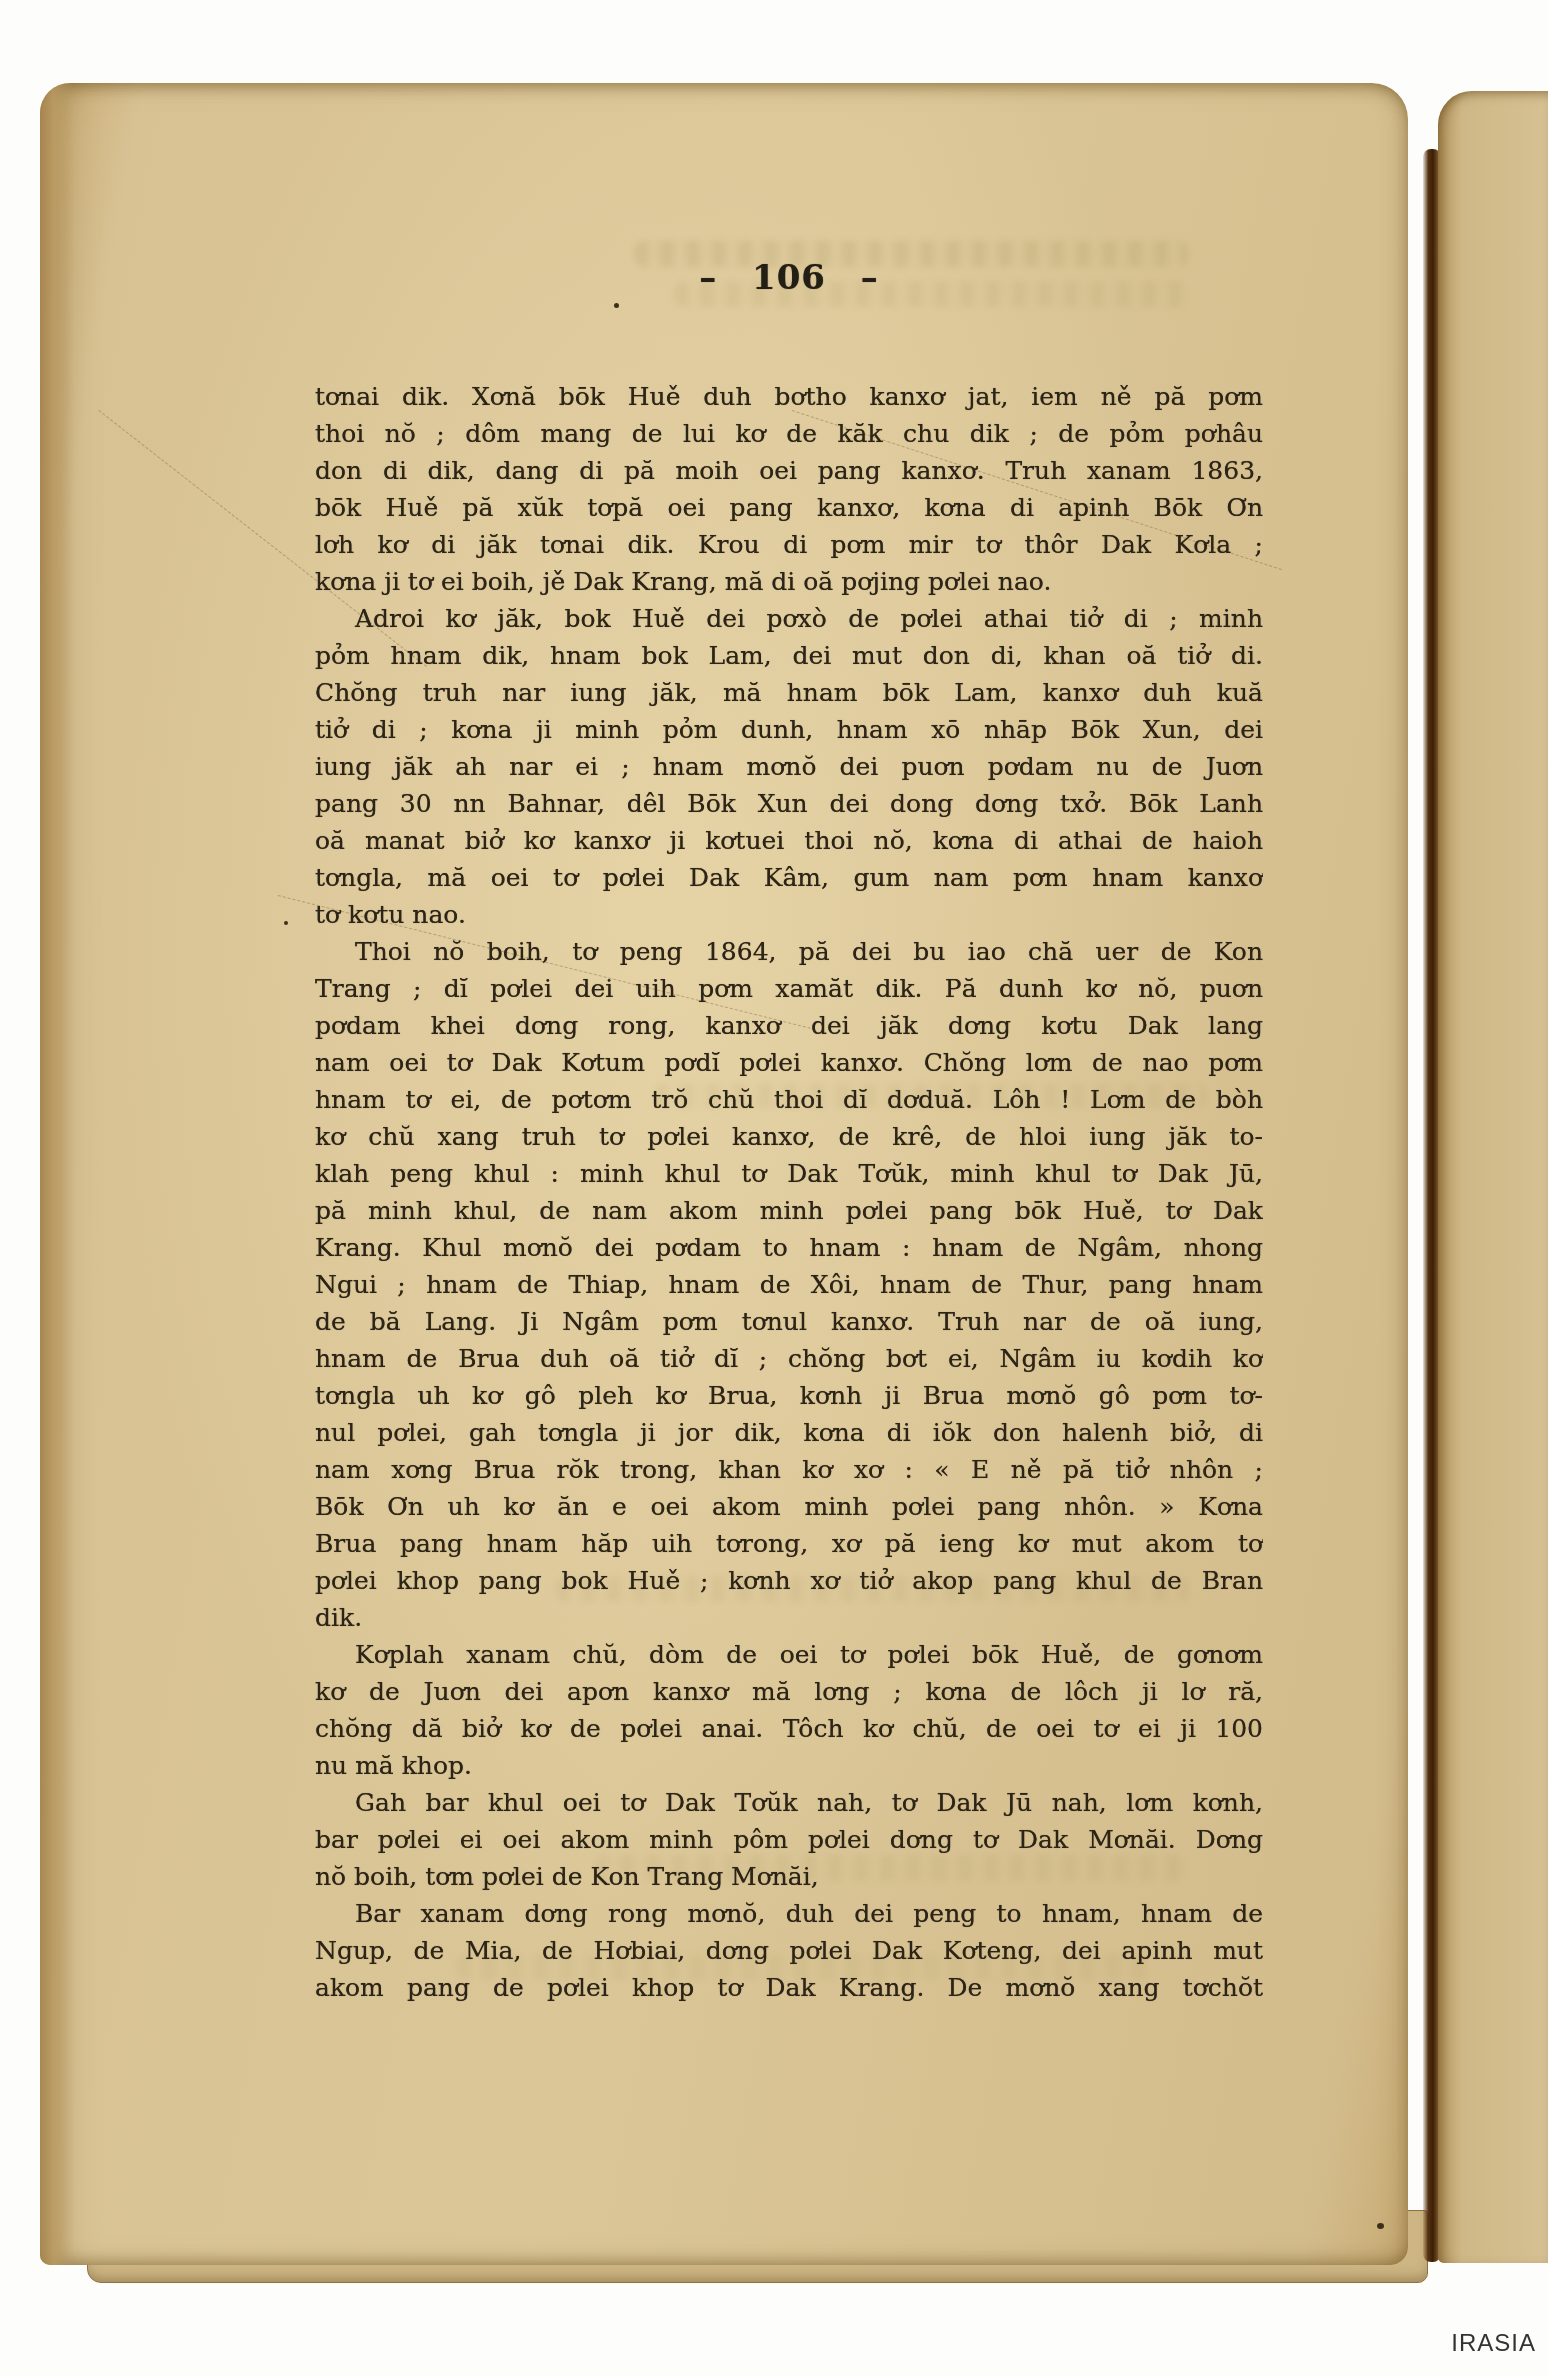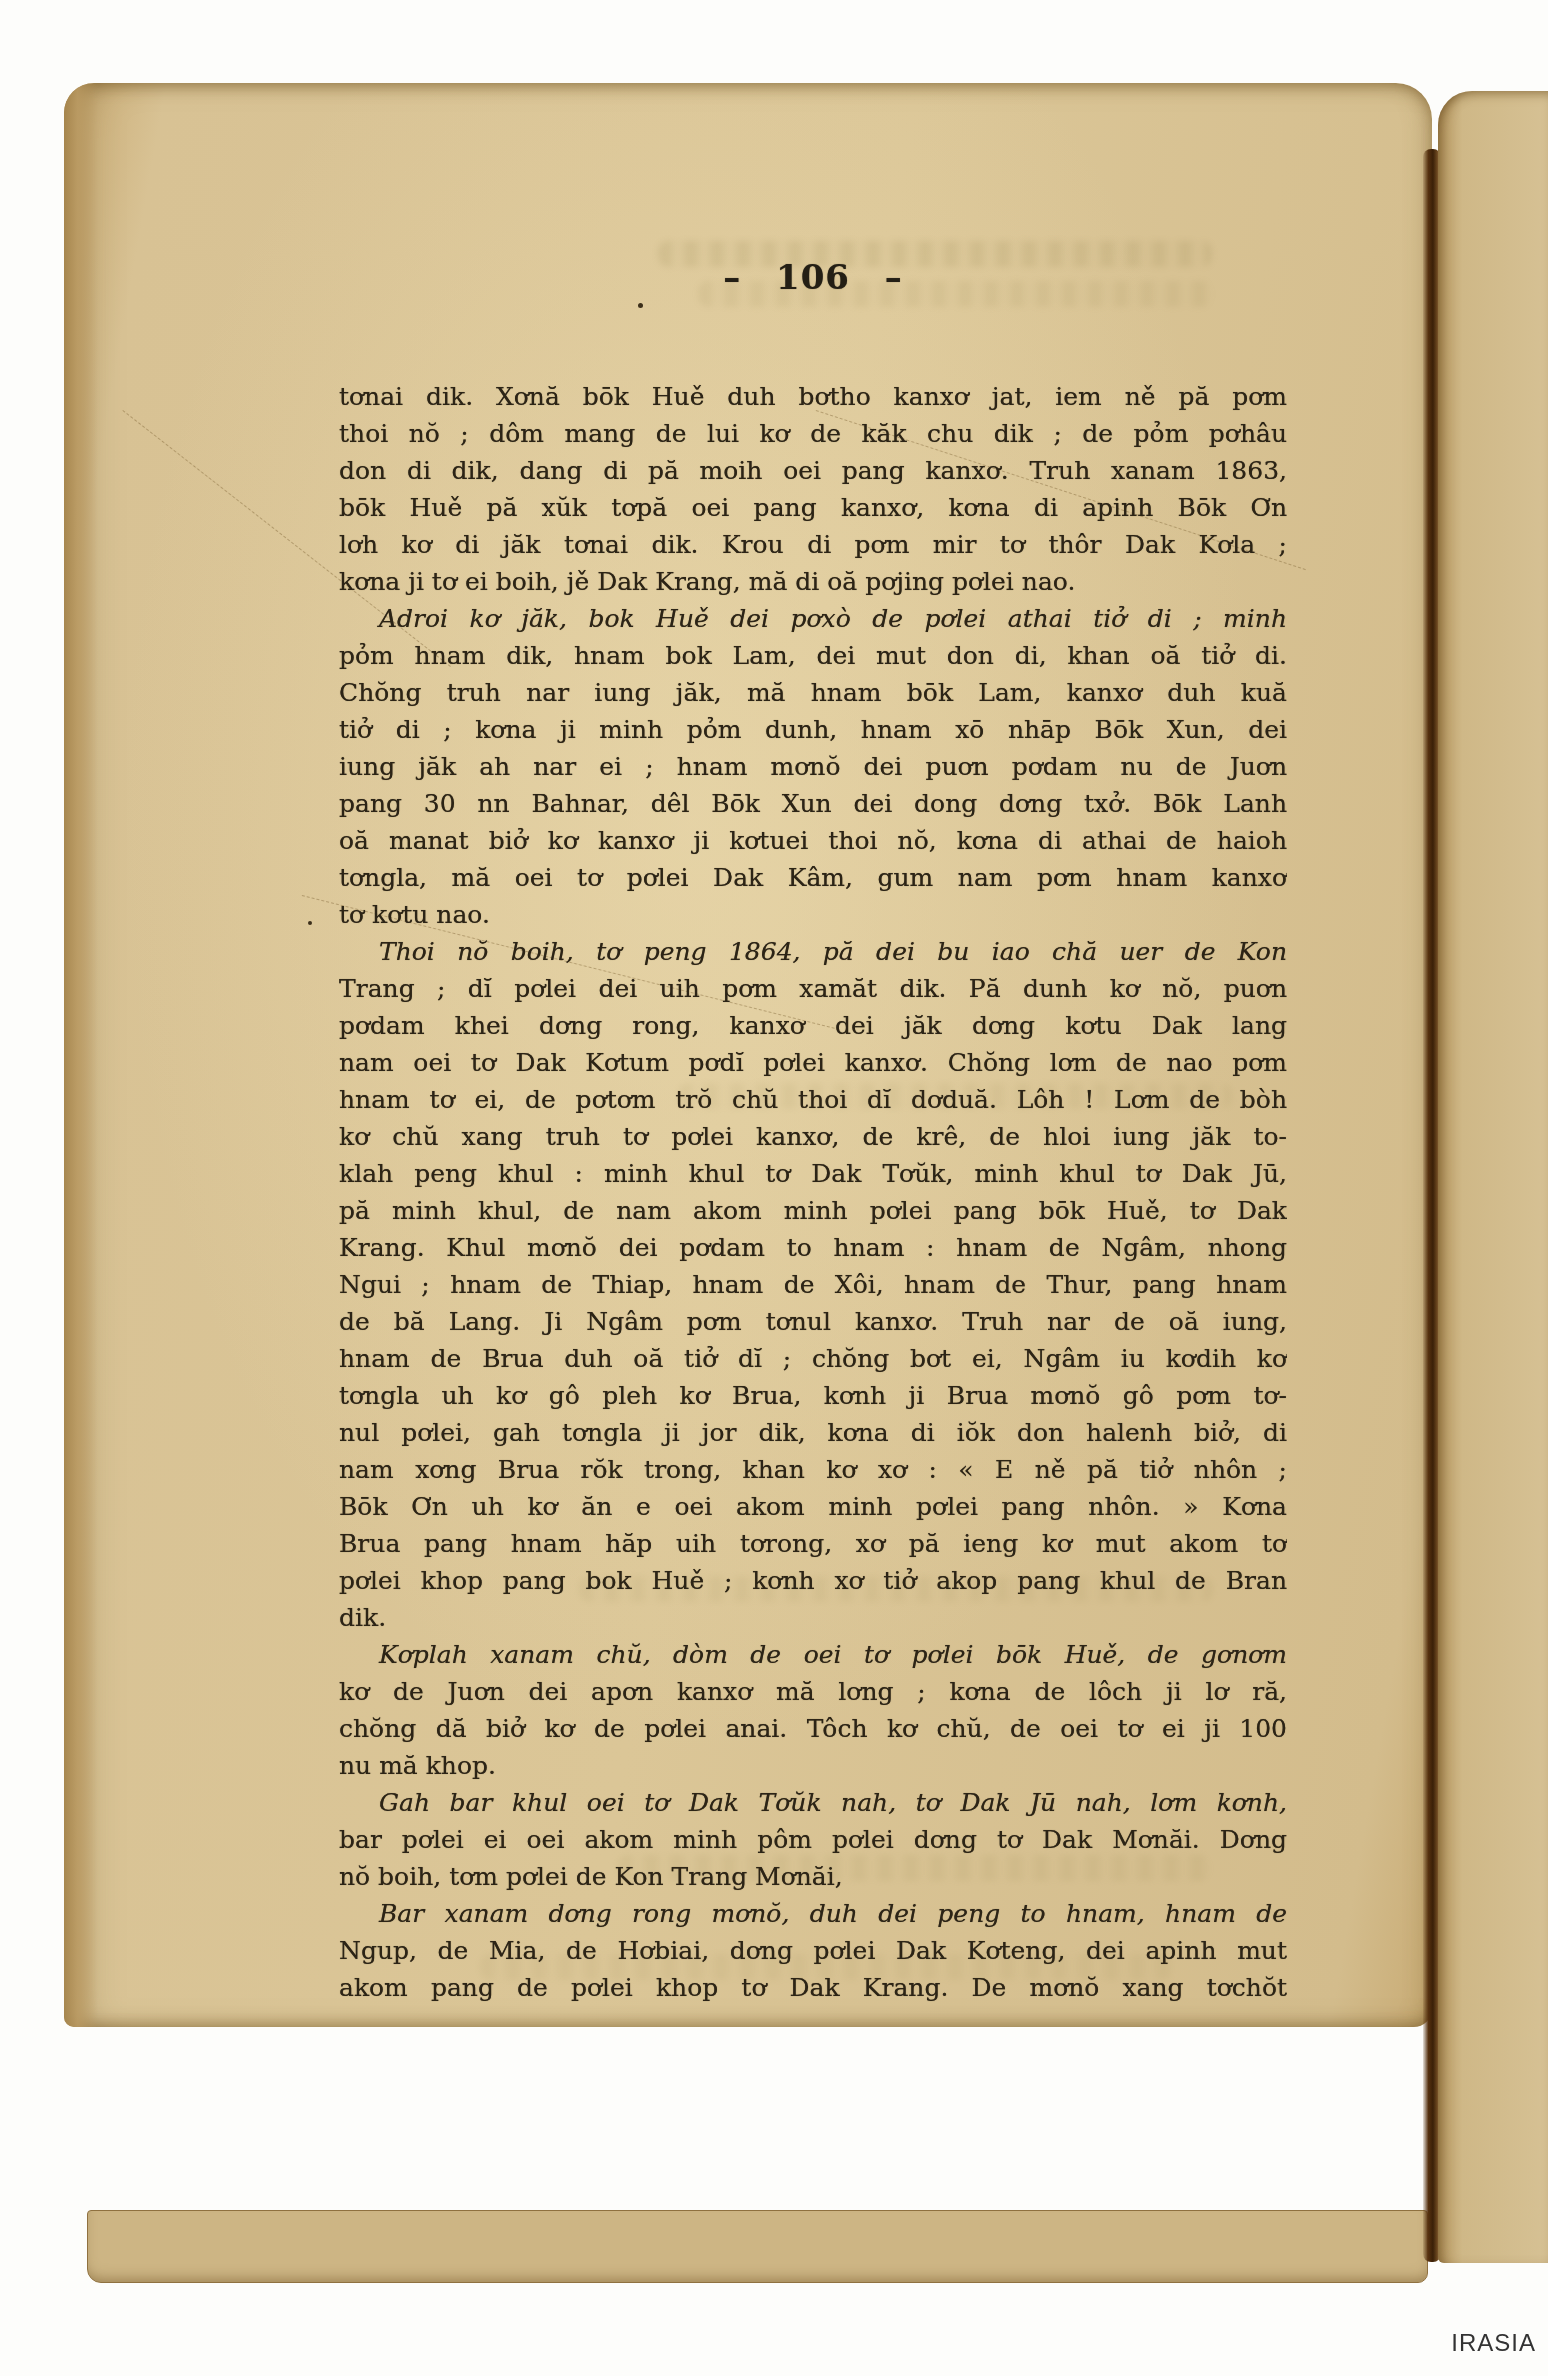--- a/index.html
+++ b/index.html
@@ -9,21 +9,21 @@
     font-family:"DejaVu Serif", serif;
   }
   
   #under-sheet{
     position:absolute; left:87px; top:2210px; width:1339px; height:71px;
     background:#cdb584; border:1px solid #8f7140; border-radius:4px 4px 10px 14px;
     box-shadow: inset 0 -8px 14px -6px rgba(110,80,35,.55);
   }
   
   #page{
-    position:absolute; left:64px; top:83px; width:1368px; height:1944px;
+    position:absolute; left:40px; top:83px; width:1368px; height:2182px;
     background:
       radial-gradient(ellipse at 46% 38%, rgba(238,222,178,.55) 0%, rgba(0,0,0,0) 55%),
       linear-gradient(100deg, #c9ab74 0%, #d8c294 6%, #dbc697 50%, #d3bc8c 94%, #c8ab74 100%);
     background-color:#d8c294;
     border-radius:30px 36px 18px 10px;
     box-shadow:
       inset 0 10px 16px -8px rgba(110,80,30,.6),
       inset 0 -10px 16px -8px rgba(110,80,30,.5),
       inset 34px 0 46px -26px rgba(112,84,34,.65),
       inset -16px 0 26px -14px rgba(120,90,40,.45);
@@ -59,21 +59,21 @@
   #text-block{
     position:absolute; left:275px; top:295px; width:948px;
     color:#2c2416; font-size:25px;
     text-shadow:0 0 0.7px rgba(44,36,22,.75);
   }
   #text-block .line{
     height:37px; line-height:37px; overflow:hidden;
     text-align:justify; text-align-last:justify; white-space:normal;
   }
   #text-block .line.last{ text-align-last:left; }
-  #text-block .line.indent{ text-indent:40px;font-style:italic; }
+  #text-block .line.indent{ text-indent:40px; }
 
   
   #gutter{
     position:absolute; left:1423px; top:149px; width:18px; height:2113px;
     background:linear-gradient(90deg, rgba(90,55,20,.15) 0%, #55300f 30%, #3a2008 55%, #6f4a20 80%, rgba(111,74,32,.2) 100%);
     border-radius:8px;
   }
   
   #facing-page{
     position:absolute; left:1438px; top:91px; width:111px; height:2172px;

